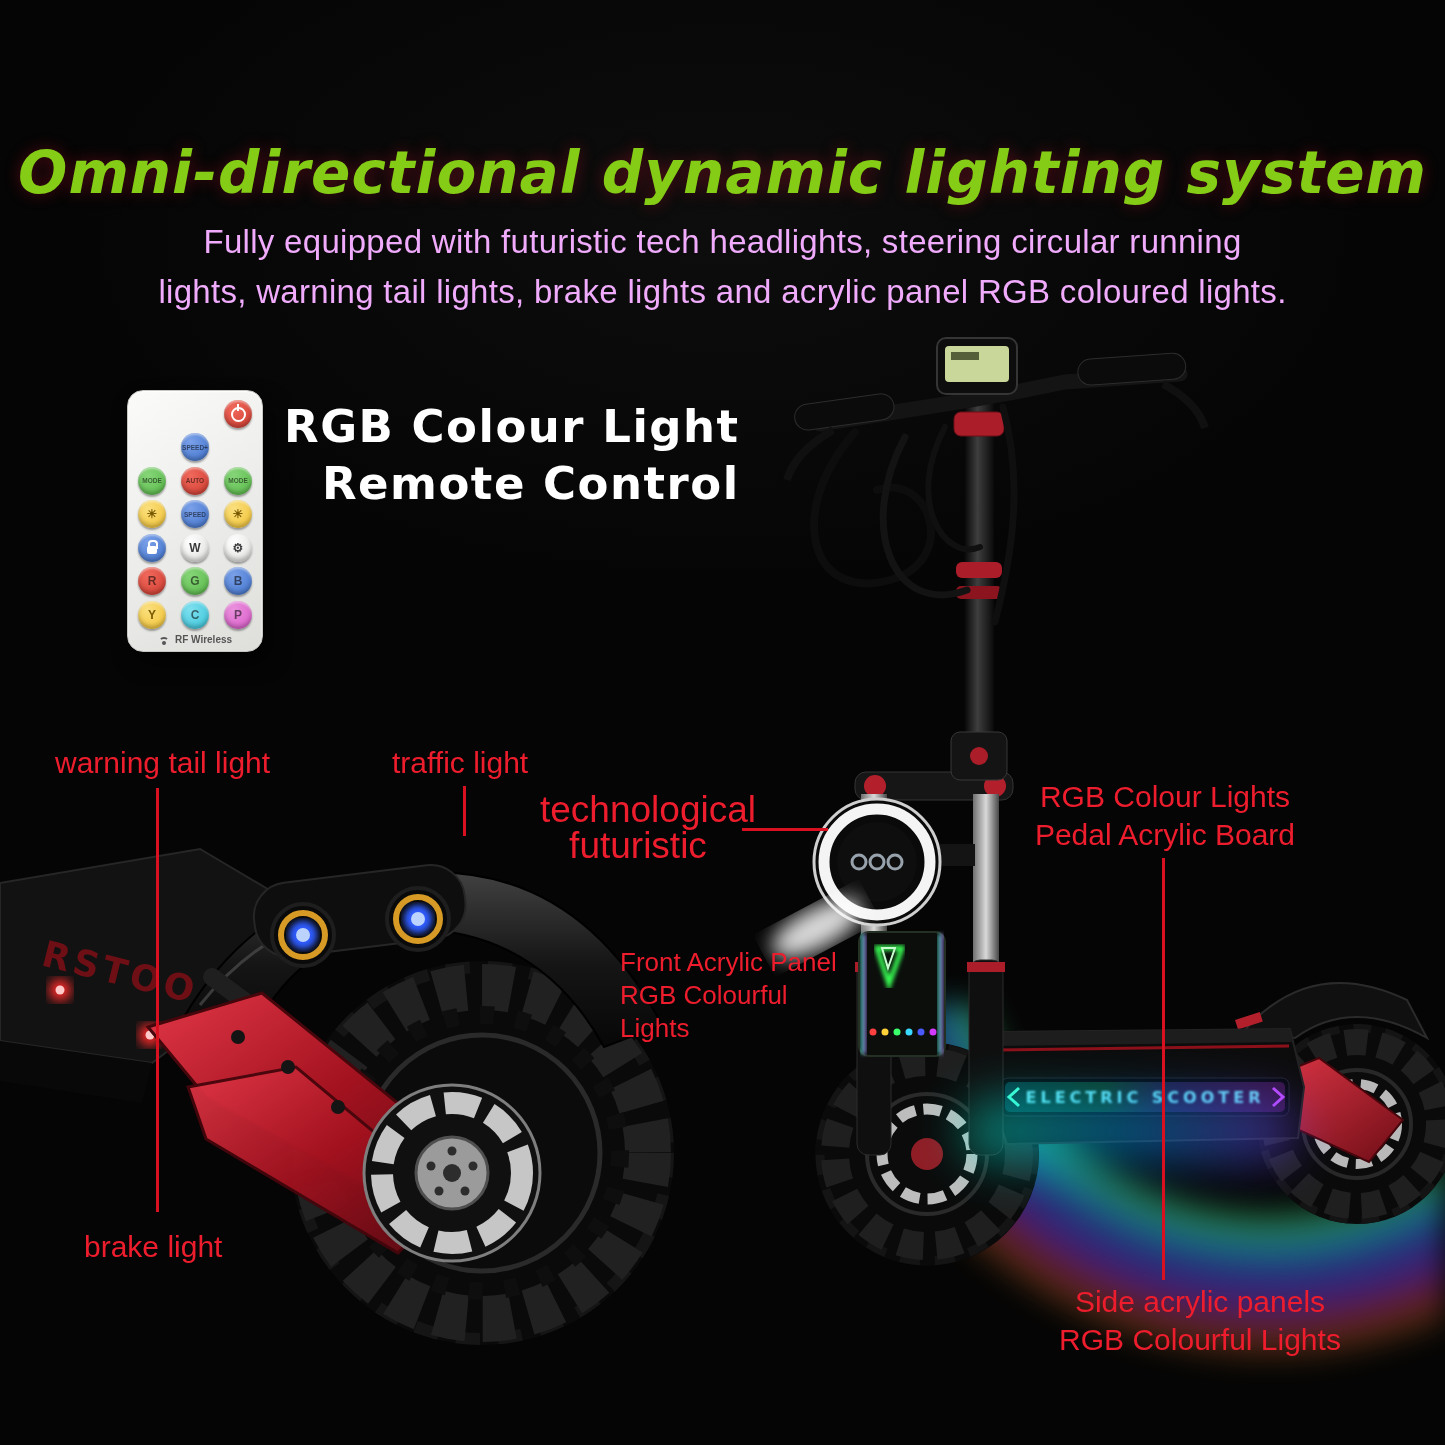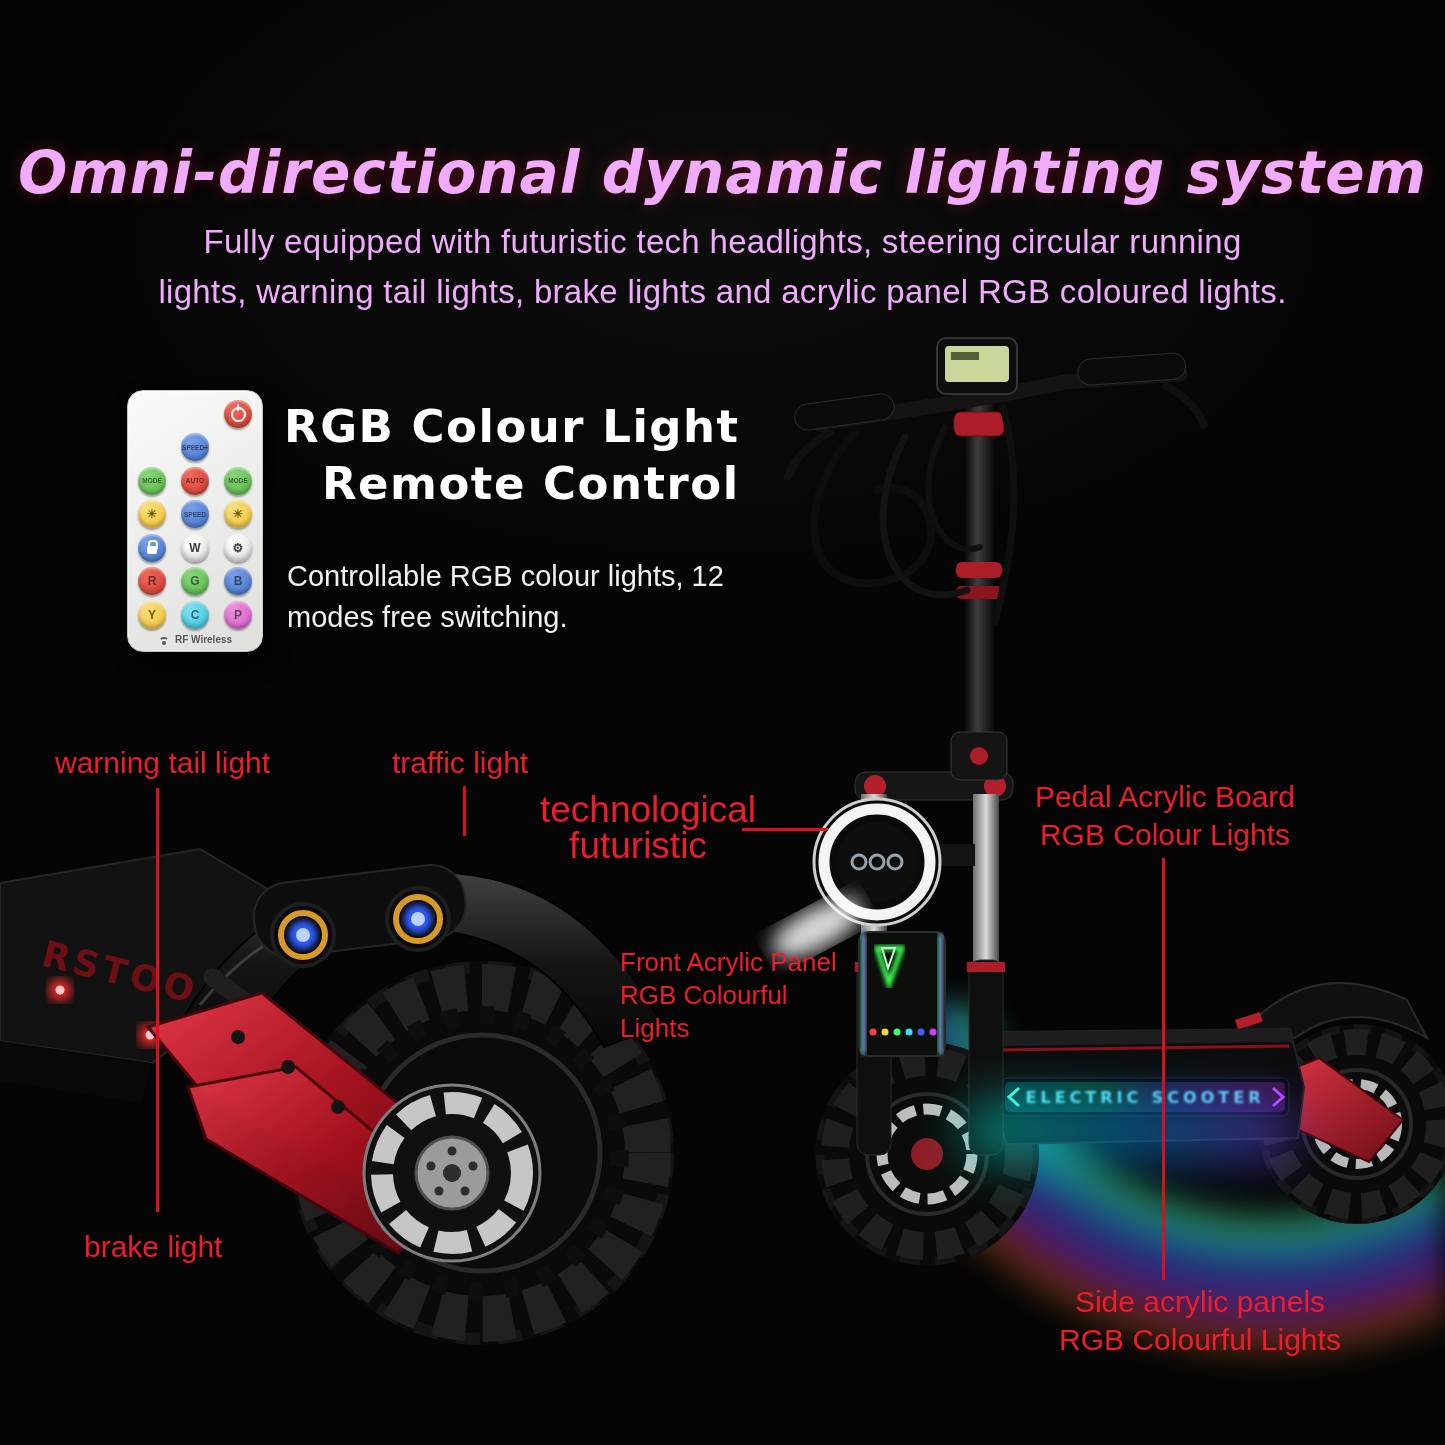--- a/index.html
+++ b/index.html
@@ -8,21 +8,21 @@
     overflow:hidden;font-family:"Liberation Sans",sans-serif;
   }
   .stage::before{
     content:"";position:absolute;inset:0;z-index:0;
     background:radial-gradient(ellipse 950px 520px at 50% 16%, rgba(42,42,42,.22), transparent 70%);
   }
   
   .main-title{
     position:absolute;top:100px;left:0;width:100%;text-align:center;z-index:6;
     font-family:"DejaVu Sans",sans-serif;font-weight:800;font-style:italic;
-    font-size:58px;letter-spacing:1px;color:#f0abfc;
+    font-size:58px;letter-spacing:1px;color:#84cc16;
     text-shadow:0 0 16px rgba(220,20,45,.35);
   }
   .intro{
     position:absolute;top:217px;left:50%;transform:translateX(-50%);width:1290px;z-index:6;
     text-align:center;font-size:33px;line-height:50px;color:#f0abfc;letter-spacing:.3px;
   }
   .rgb-head{
     position:absolute;left:284px;top:398px;z-index:6;
     font-family:"DejaVu Sans",sans-serif;font-weight:800;font-size:45px;line-height:57px;
     color:#ffffff;letter-spacing:1.5px;text-align:right;
@@ -139,24 +139,20 @@
     <div class="r-footer">
       <span class="ic-wifi"></span>
       <span>RF Wireless</span>
     </div>
   </div>
 
   <div class="rgb-head">
     <div>RGB Colour Light</div>
     <div>Remote Control</div>
   </div>
-  <div class="rgb-desc">
-    <div>Controllable RGB colour lights, 12</div>
-    <div>modes free switching.</div>
-  </div>
 
   <div class="rainbow"></div>
   <div class="deck-glow"></div>
 
   <svg class="svg-photo" style="left:0;top:835px;" width="725" height="515" viewBox="0 0 725 515">
     <defs>
       <linearGradient id="fenderL" x1="0" y1="0" x2="0" y2="1">
         <stop offset="0" stop-color="#414141"></stop>
           <stop offset="0.5" stop-color="#151515"></stop>
           <stop offset="1" stop-color="#050505"></stop>
@@ -390,22 +386,22 @@
     <div>futuristic</div>
   </div>
   <div class="cline" style="left:742px;top:828px;width:86px;height:3px;"></div>
 
   <div class="callout" style="left:620px;top:946px;width:244px;text-align:left;font-size:26px;line-height:33px;">
     <div>Front Acrylic Panel</div>
     <div>RGB Colourful Lights</div>
   </div>
 
   <div class="callout" style="left:1010px;top:778px;width:310px;text-align:center;">
+    <div>RGB Colour Lights</div>
     <div>Pedal Acrylic Board</div>
-    <div>RGB Colour Lights</div>
   </div>
   <div class="cline" style="left:1162px;top:858px;width:3px;height:422px;"></div>
 
   <div class="callout" style="left:84px;top:1228px;">brake light</div>
 
   <div class="callout" style="left:1040px;top:1283px;width:320px;text-align:center;">
     <div>Side acrylic panels</div>
     <div>RGB Colourful Lights</div>
   </div>
 

